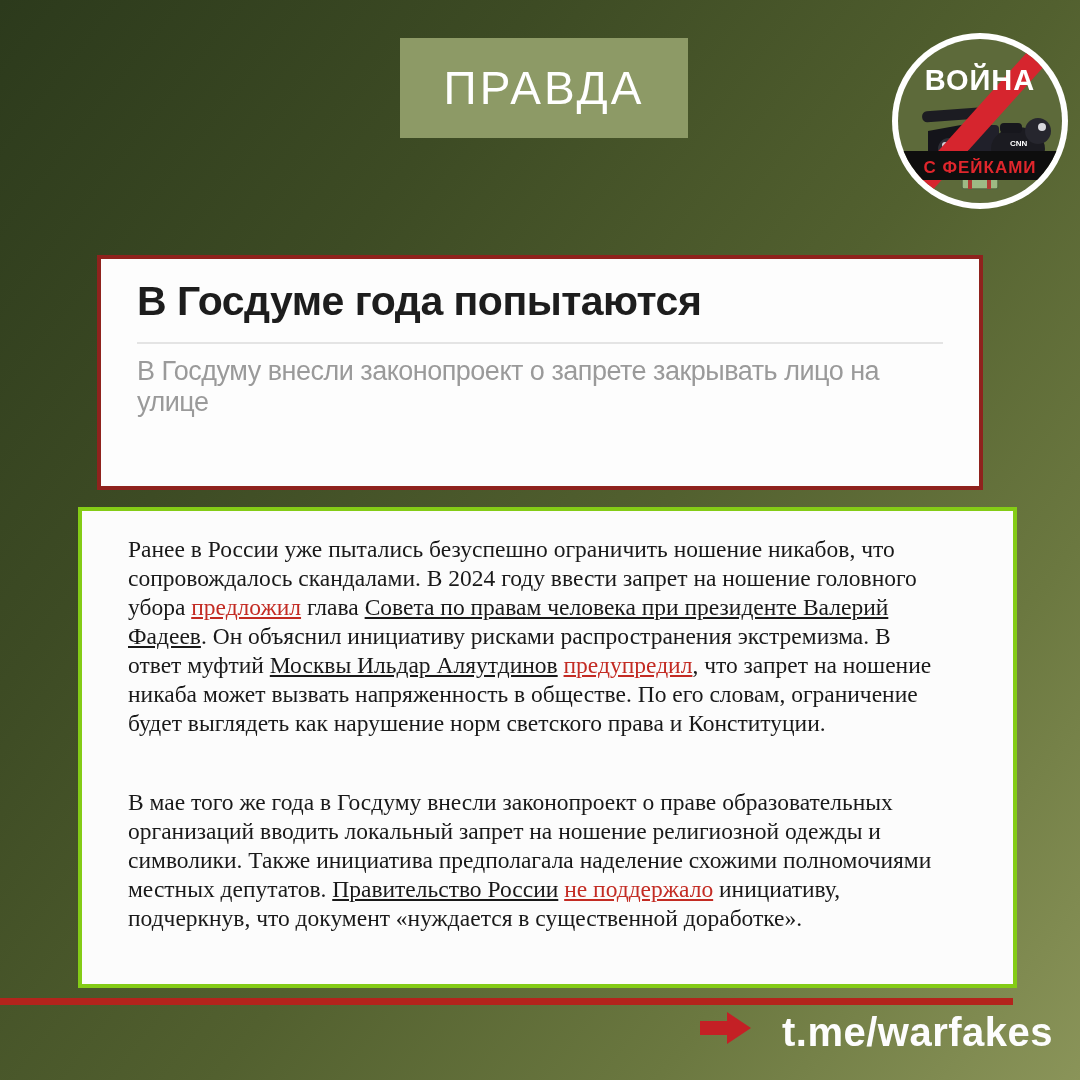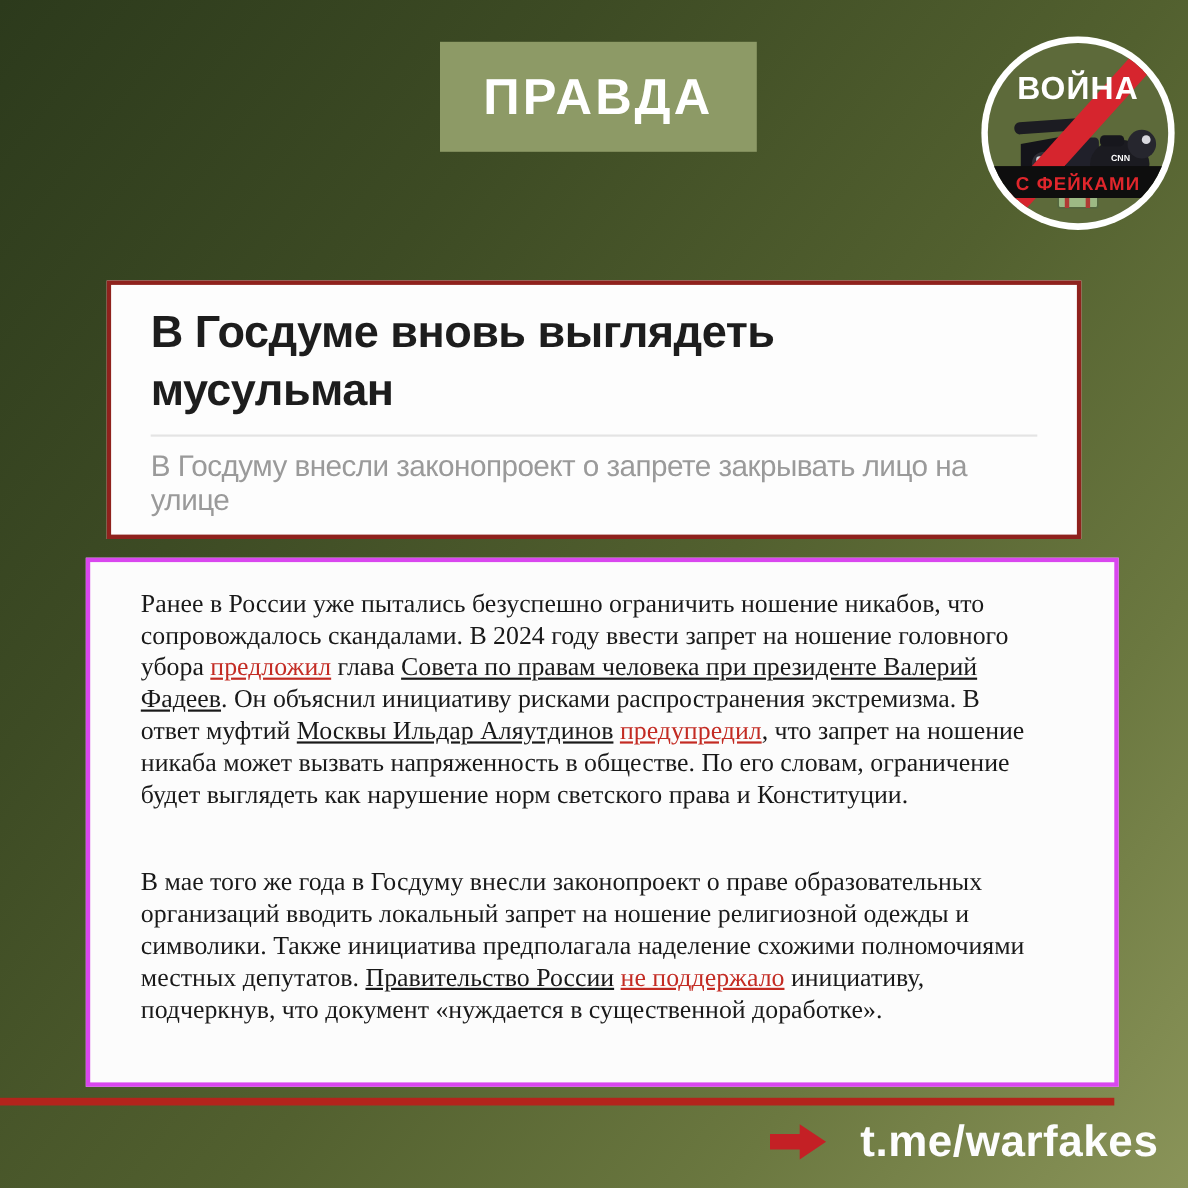--- a/index.html
+++ b/index.html
@@ -7,56 +7,56 @@
     width:1080px;height:1080px;position:relative;overflow:hidden;
     font-family:"Liberation Sans",sans-serif;
     background:linear-gradient(128deg,#2c3a1c 0%,#3d4b24 28%,#52602f 55%,#6b7840 78%,#8a9459 100%);
   }
   
   .truth-badge{
     position:absolute;left:400px;top:38px;width:288px;height:100px;
     background:#8d9a66;display:flex;align-items:center;justify-content:center;
   }
   .truth-badge span{
-    color:#ffffff;font-weight:bold;font-size:46px;letter-spacing:3px;
+    color:#ffffff;font-weight:normal;font-size:46px;letter-spacing:3px;
   }
   
   .logo{position:absolute;left:892px;top:33px;width:176px;height:176px;}
   
   .headline-card{
     position:absolute;left:97px;top:255px;width:886px;height:235px;
     background:#fdfdfd;border:4px solid #8f221d;box-sizing:border-box;
     padding:16px 36px 0 36px;
   }
   .headline-title{
     font-weight:bold;color:#1d1d1d;font-size:41px;line-height:53px;
     letter-spacing:-0.5px;
   }
   .headline-divider{border:none;border-top:2px solid #e4e4e4;margin:14px 0 0 0;}
   .headline-subtitle{
     margin-top:12px;color:#9a9a9a;font-size:27px;letter-spacing:-0.5px;font-weight:normal;
   }
   
   .body-card{
     position:absolute;left:78px;top:507px;width:939px;height:481px;
-    background:#fcfcfc;border:4px solid #d946ef;box-sizing:border-box;
+    background:#fcfcfc;border:4px solid #84cc16;box-sizing:border-box;
     padding:24px 80px 0 46px;overflow:hidden;
   }
   .body-card p{
     margin:0;font-family:"Liberation Serif","DejaVu Serif",serif;
     color:#191919;font-size:23.5px;line-height:29px;
   }
   .body-card p + p{margin-top:50px;}
   .body-card a{cursor:pointer;}
   .body-card a.link-red{color:#c32b23;text-decoration:underline;}
   .body-card a.link-dark{color:#191919;text-decoration:underline;}
   
   .red-line{position:absolute;left:0;top:998px;width:1013px;height:7px;background:#b3241c;}
   .footer{position:absolute;left:700px;top:1010px;width:360px;height:56px;
-    display:flex;align-items:center;}
+    display:flex;align-items:flex-start;}
   .footer-arrow{width:52px;height:36px;margin-right:30px;}
   .footer-handle{color:#fdfdfd;font-weight:bold;font-size:40px;letter-spacing:0.5px;}
 </style>
 </head>
 <body>
 
 <div class="truth-badge">
   <span>ПРАВДА</span>
 </div>
 
@@ -100,22 +100,21 @@
 
       <rect x="0" y="118" width="176" height="29" fill="#0e0e0e"></rect>
     </g>
     <text x="88" y="57" text-anchor="middle" font-size="29" font-weight="bold" fill="#ffffff" letter-spacing="1" font-family="Liberation Sans, sans-serif">ВОЙНА</text>
     <text x="88" y="140" text-anchor="middle" font-size="17" font-weight="bold" fill="#e0262c" letter-spacing="1" font-family="Liberation Sans, sans-serif">С ФЕЙКАМИ</text>
   </svg>
 </div>
 
 <div class="headline-card">
   <div class="headline-title">
-      <div>В Госдуме вновь выглядеть</div>
-      <div>мусульман</div>
+      <div>В Госдуме года попытаются</div>
     </div>
   <hr class="headline-divider">
   <div class="headline-subtitle">В Госдуму внесли законопроект о запрете закрывать лицо на улице</div>
 </div>
 
 <div class="body-card">
   <div>
       <p><span>Ранее в России уже пытались безуспешно ограничить ношение никабов, что сопровождалось скандалами. В 2024 году ввести запрет на ношение головного убора </span><a class="link-red">предложил</a><span> глава </span><a class="link-dark">Совета по правам человека при президенте Валерий Фадеев</a><span>. Он объяснил инициативу рисками распространения экстремизма. В ответ муфтий </span><a class="link-dark">Москвы Ильдар Аляутдинов</a><span> </span><a class="link-red">предупредил</a><span>, что запрет на ношение никаба может вызвать напряженность в обществе. По его словам, ограничение будет выглядеть как нарушение норм светского права и Конституции.</span></p>
       <p><span>В мае того же года в Госдуму внесли законопроект о праве образовательных организаций вводить локальный запрет на ношение религиозной одежды и символики. Также инициатива предполагала наделение схожими полномочиями местных депутатов. </span><a class="link-dark">Правительство России</a><span> </span><a class="link-red">не поддержало</a><span> инициативу, подчеркнув, что документ «нуждается в существенной доработке».</span></p>
     </div>

